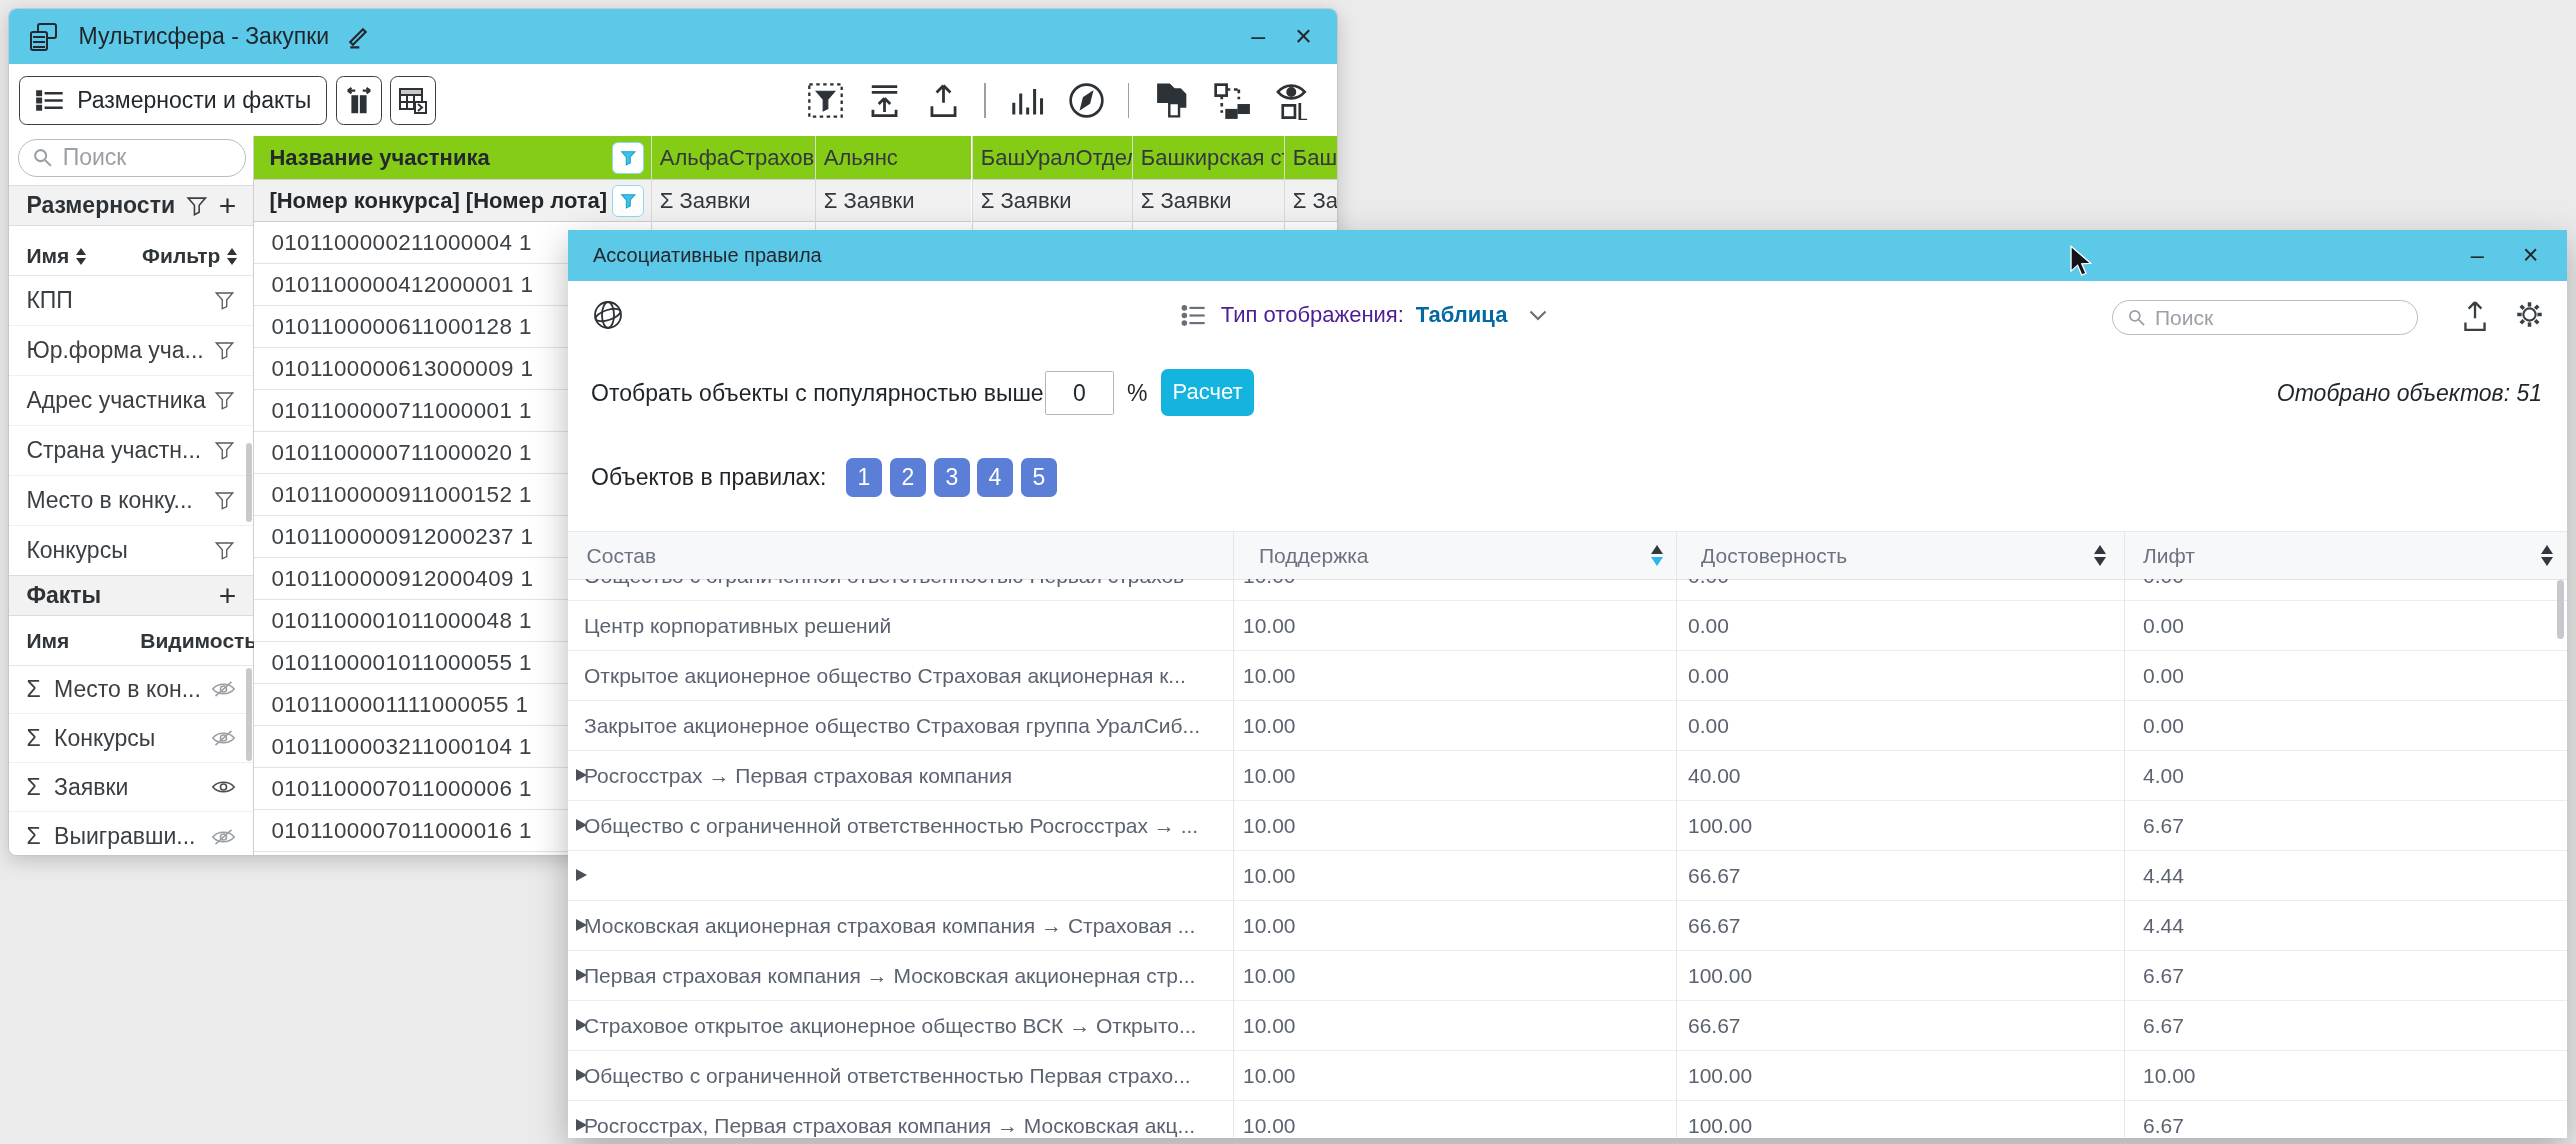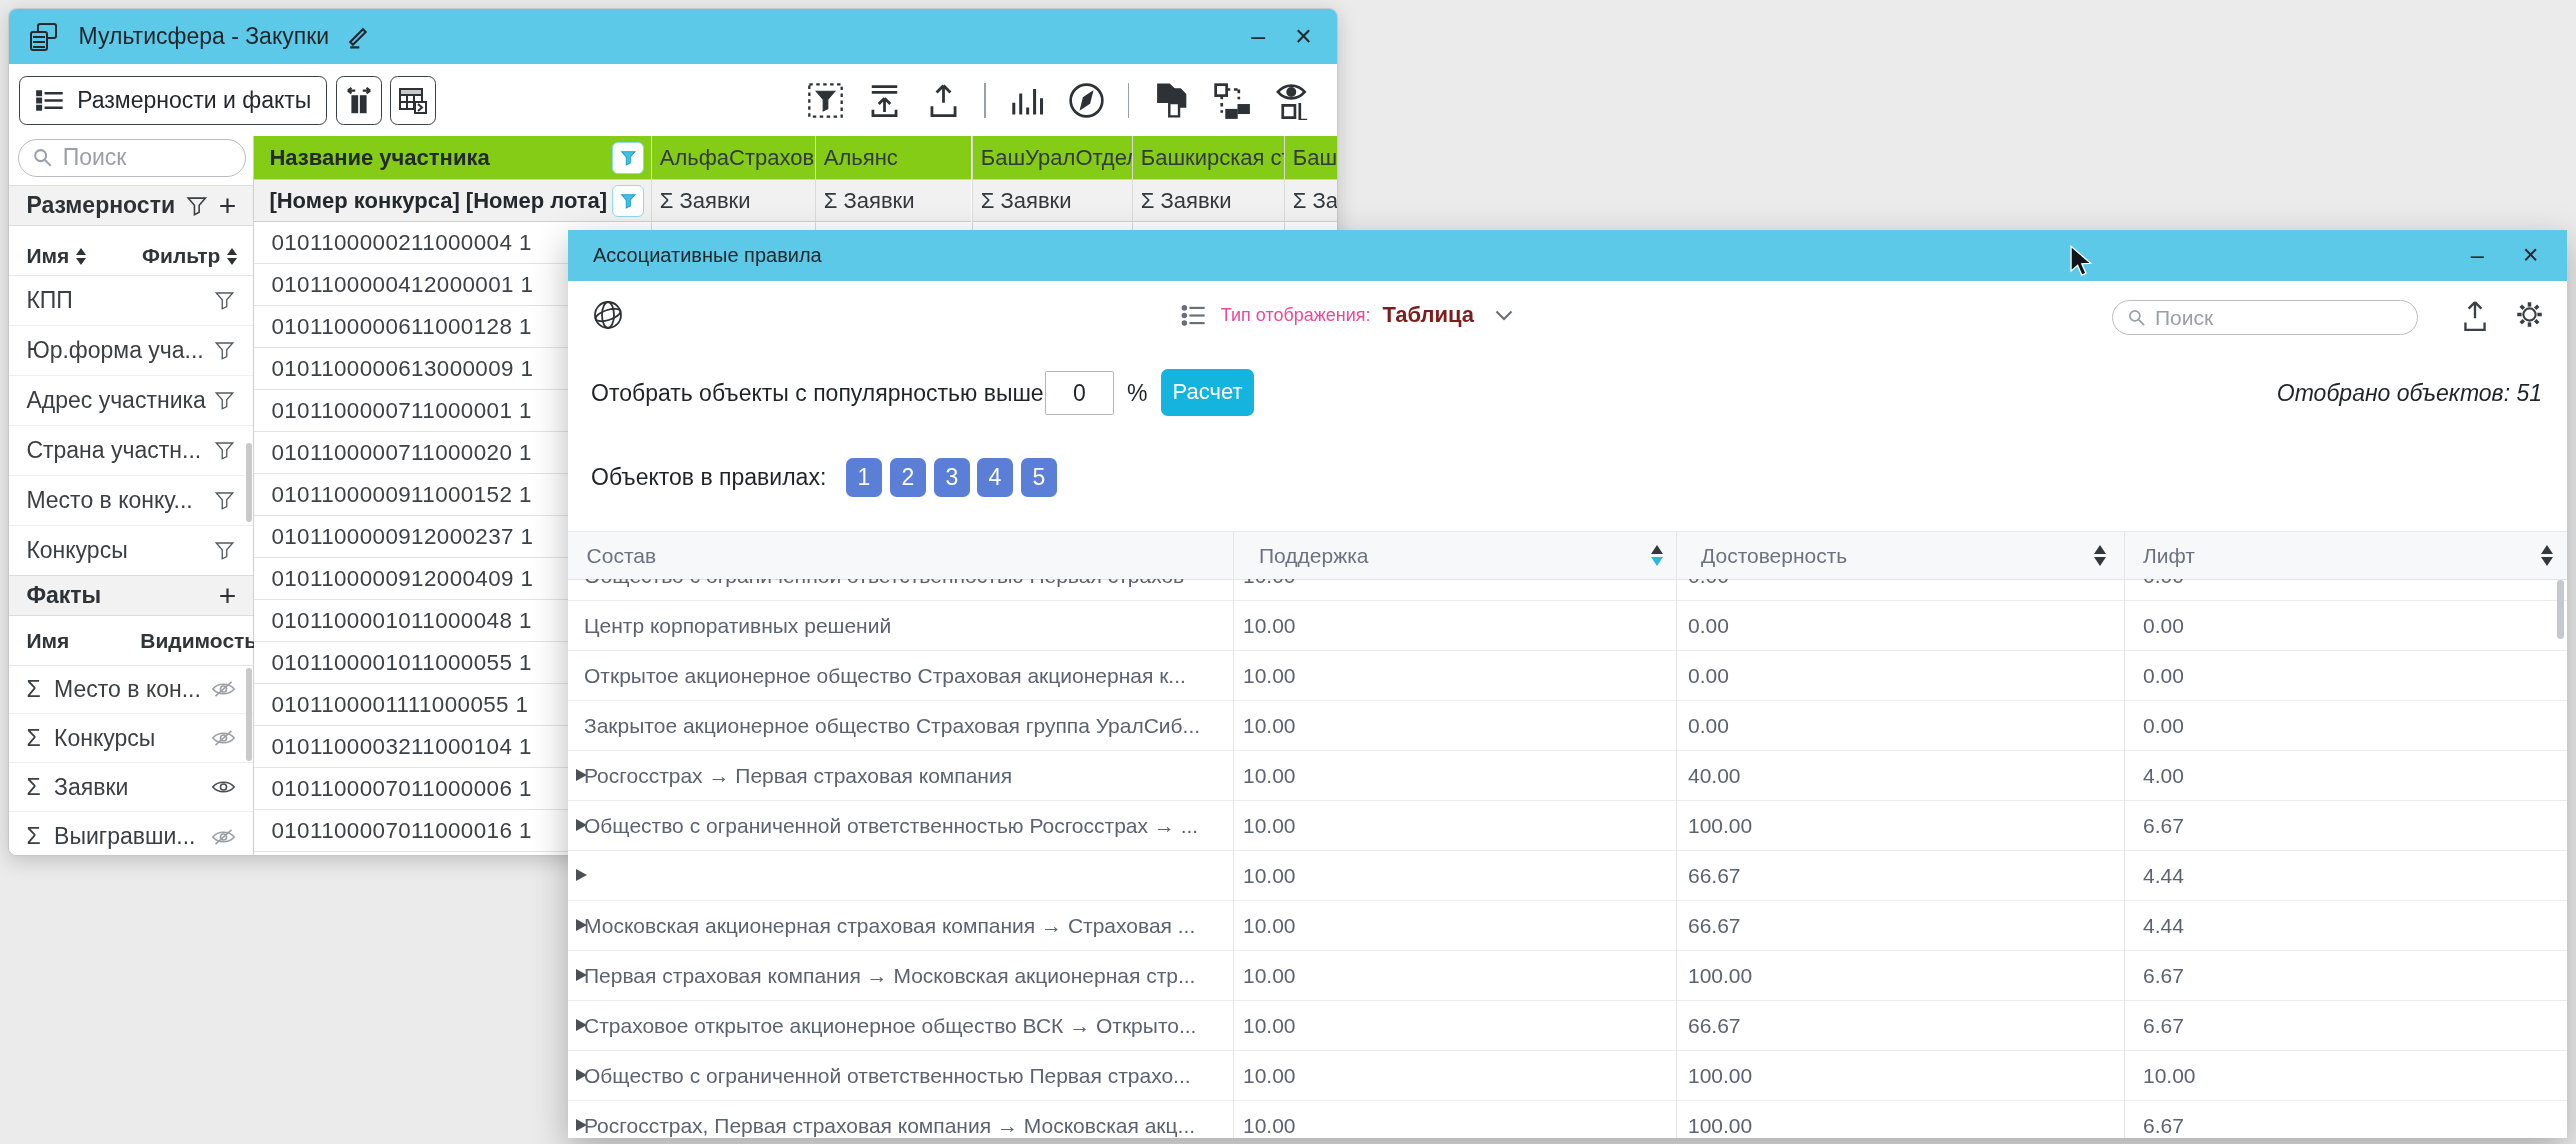--- a/index.html
+++ b/index.html
@@ -55,22 +55,22 @@
         display:flex;align-items:center;justify-content:center;box-sizing:border-box;}
   .gvline{position:absolute;width:0.8px;background:#dadada;top:0;bottom:0;}
   .grow{display:flex;align-items:center;height:42px;border-bottom:0.8px solid #e3e3e3;padding-left:17px;box-sizing:border-box;}
   .grow span{font-size:22.4px;color:#3c4146;letter-spacing:0.4px;white-space:nowrap;}
 
   
   .dialog{position:absolute;background:#fff;border-radius:0;box-shadow:0 11.8px 34px rgba(0,0,0,.28);overflow:hidden;}
   .dtitle{font-size:20px;color:#23282d;}
   .dtool{position:absolute;left:0;right:0;display:flex;align-items:center;}
   .typectl{position:absolute;display:flex;align-items:center;gap:11.8px;}
-  .typectl .lab{font-size:18px;color:#ec4899;}
-  .typectl .val{font-size:22px;color:#7f1d1d;font-weight:700;}
+  .typectl .lab{font-size:22px;color:#4c1d95;}
+  .typectl .val{font-size:22px;color:#0369a1;font-weight:700;}
   .cyanbtn{background:#14b4de;color:#fff;border:none;border-radius:6.8px;font-size:22px;
            display:flex;align-items:center;justify-content:center;font-family:inherit;}
   .numbtn{position:absolute;width:36px;height:39px;background:#5b7ed7;border-radius:6.8px;color:#fff;
           font-size:23px;display:flex;align-items:center;justify-content:center;}
   .flabel{font-size:23px;color:#1f2429;}
   .info{font-size:23px;font-style:italic;color:#1f2429;}
   .numinput{position:absolute;border:1.7px solid #b5b5b5;border-radius:1.7px;text-align:center;font-size:23px;color:#1f2429;
             box-sizing:border-box;display:flex;align-items:center;justify-content:center;background:#fff;}
 
   .thead{position:absolute;left:0;right:0;background:#f7f8fa;border-top:0.8px solid #e8eaec;border-bottom:0.8px solid #e2e4e7;}

